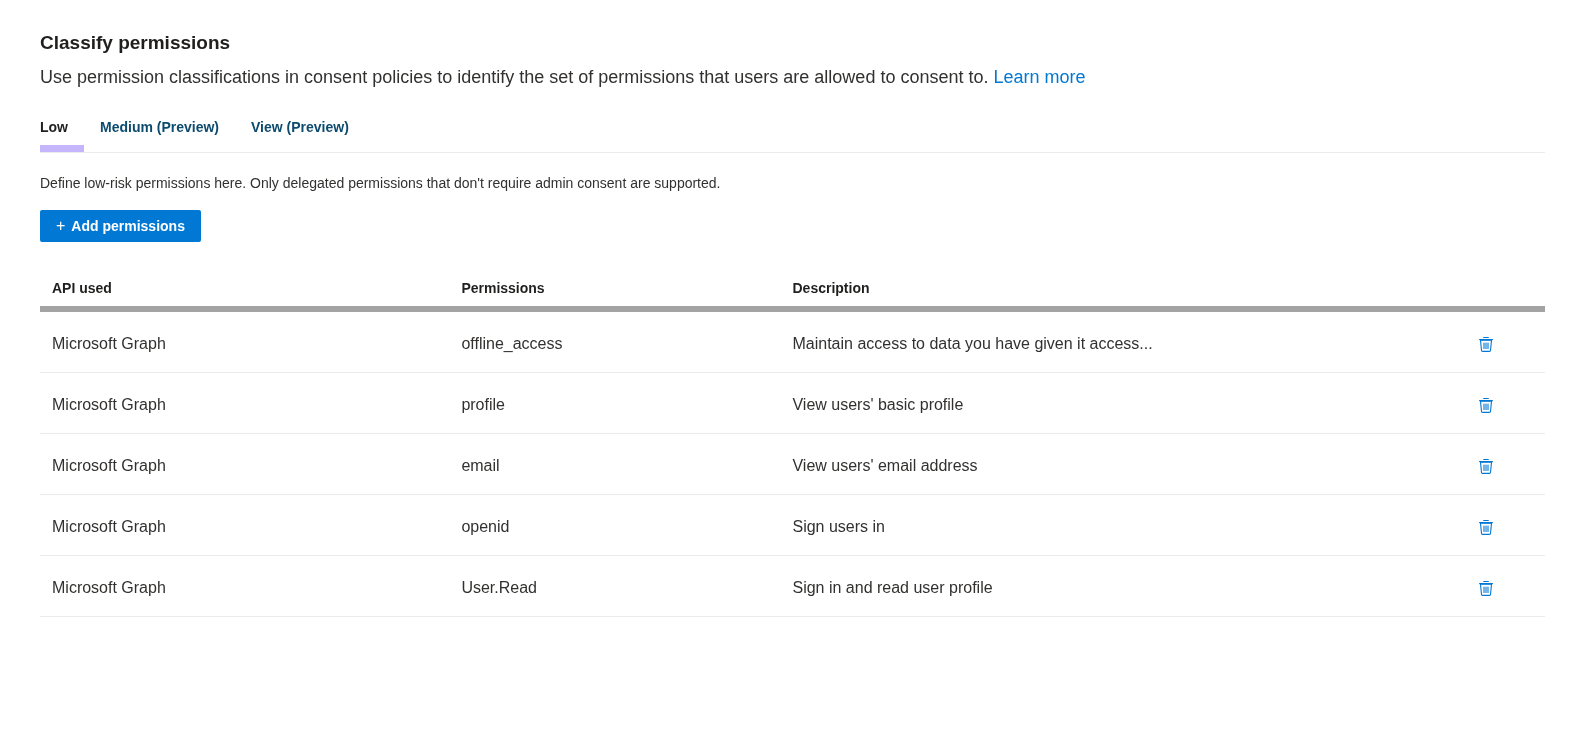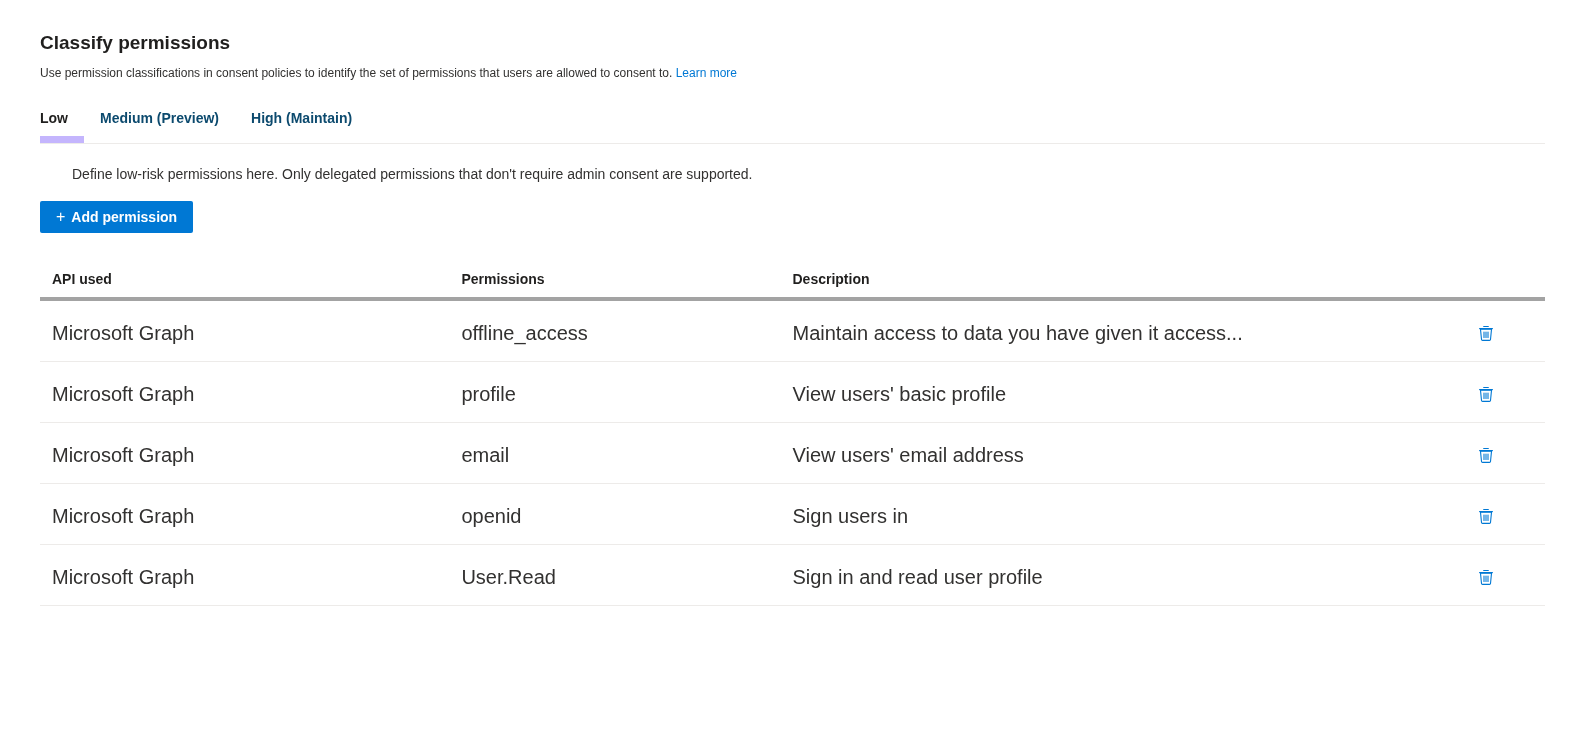--- a/index.html
+++ b/index.html
@@ -19,21 +19,21 @@
     }
 
     .page-title {
       font-size: 19px;
       font-weight: 700;
       margin-bottom: 10px;
       color: #201f1e;
     }
 
     .description-text {
-      font-size: 12px;
+      font-size: 18px;
       color: #323130;
       margin-bottom: 20px;
       line-height: 1.5;
     }
 
     .learn-more-link {
       color: #0078d4;
       text-decoration: none;
       cursor: pointer;
     }
@@ -63,21 +63,20 @@
 
     .tab:first-child {
       padding-left: 0;
     }
 
     .section-description {
       font-size: 14px;
       color: #323130;
       margin-bottom: 16px;
       line-height: 1.5;
-      margin-left: 32px;
     }
 
     .add-permissions-btn {
       display: inline-flex;
       align-items: center;
       gap: 6px;
       background-color: #0078d4;
       color: #ffffff;
       border: none;
       padding: 8px 16px;
@@ -98,21 +97,21 @@
       width: 100%;
       border-collapse: collapse;
     }
 
     .permissions-table th {
       text-align: left;
       padding: 10px 12px 10px 0;
       font-size: 14px;
       font-weight: 700;
       color: #201f1e;
-      border-bottom: 4px solid #a3a3a3;
+      border-bottom: 6px solid #a3a3a3;
     }
 
     .permissions-table th:first-child {
       padding-left: 12px;
       width: 28%;
     }
 
     .permissions-table th:nth-child(2) {
       width: 22%;
     }
@@ -120,21 +119,21 @@
     .permissions-table th:nth-child(3) {
       width: 45%;
     }
 
     .permissions-table th:last-child {
       width: 5%;
     }
 
     .permissions-table td {
       padding: 18px 12px 14px 0;
-      font-size: 20px;
+      font-size: 16px;
       color: #323130;
       border-bottom: 1px solid #edebe9;
       vertical-align: middle;
     }
 
     .permissions-table td:first-child {
       padding-left: 12px;
     }
 
     .delete-btn {
@@ -160,28 +159,28 @@
 
 <h1 class="page-title">Classify permissions</h1>
 
 <p class="description-text">
   <span>Use permission classifications in consent policies to identify the set of permissions that users are allowed to consent to. </span><a class="learn-more-link" href="#">Learn more</a>
 </p>
 
 <div class="tabs-container">
   <div class="tab active">Low</div>
   <div class="tab">Medium (Preview)</div>
-  <div class="tab">High (Maintain)</div>
+  <div class="tab">View (Preview)</div>
 </div>
 
 <p class="section-description">Define low-risk permissions here. Only delegated permissions that don't require admin consent are supported.</p>
 
 <button class="add-permissions-btn">
   <span class="plus-icon">+</span>
-  <span>Add permission</span>
+  <span>Add permissions</span>
 </button>
 
 <table class="permissions-table">
   <thead>
     <tr>
       <th>API used</th>
       <th>Permissions</th>
       <th>Description</th>
       <th></th>
     </tr>

